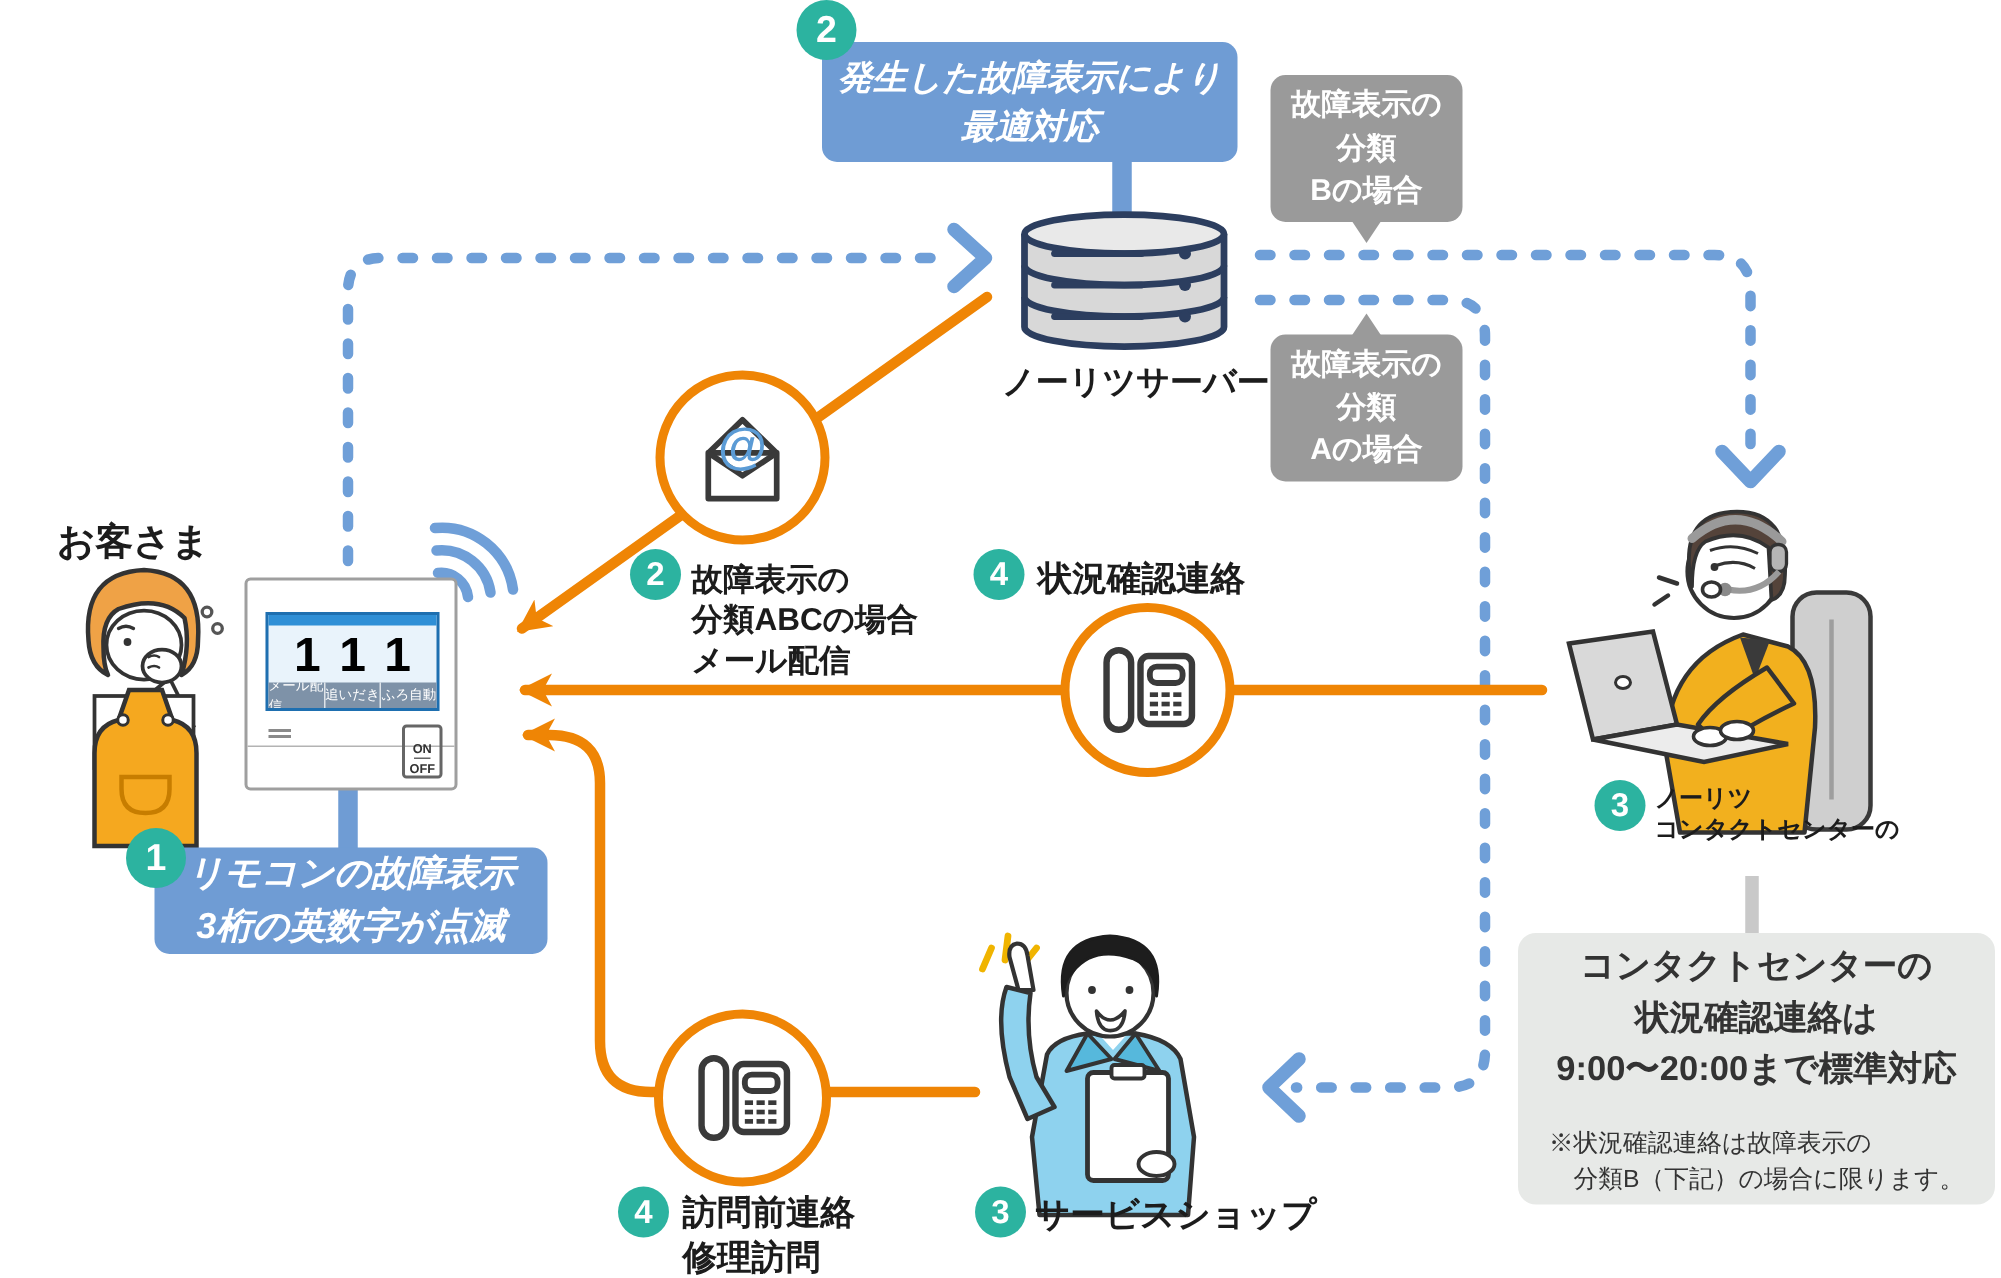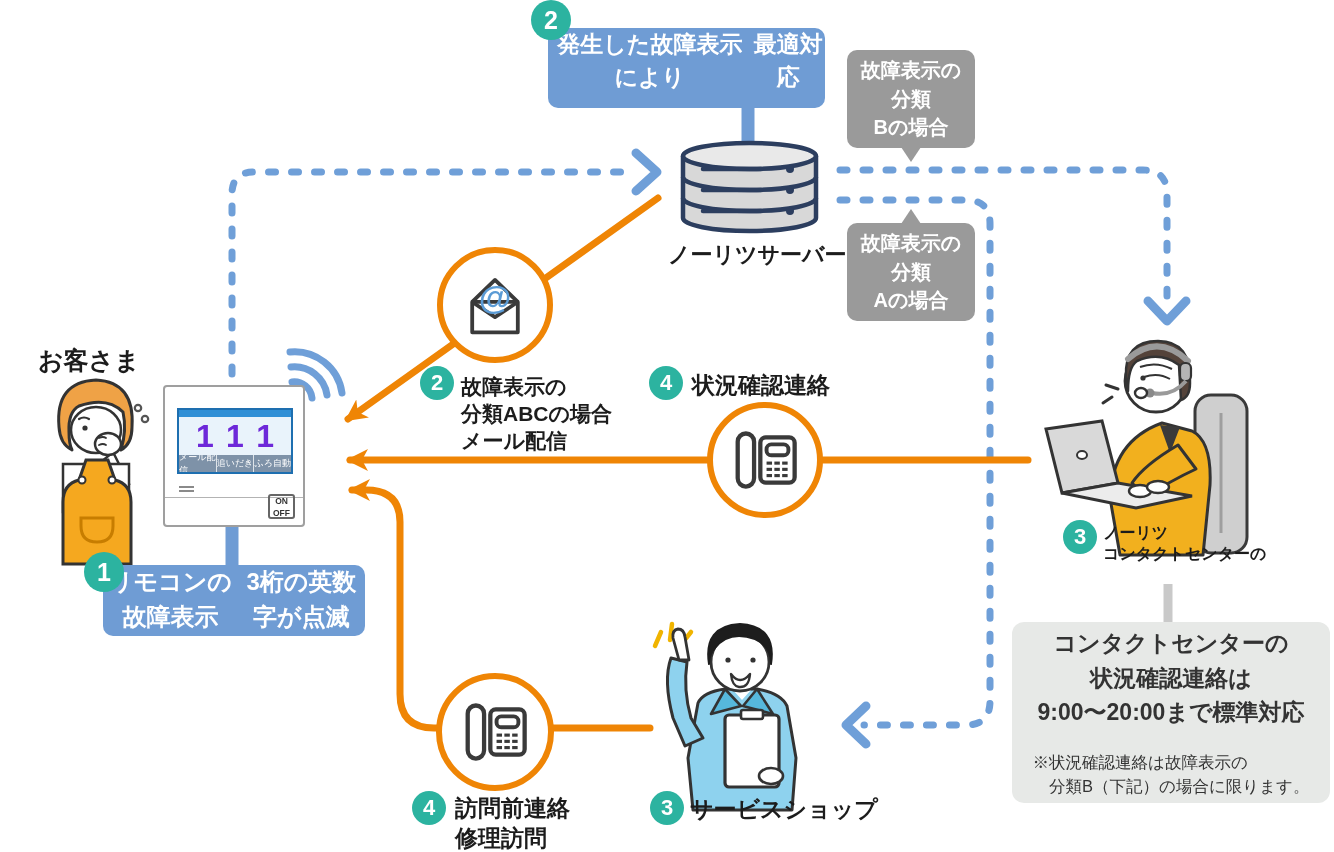--- a/index.html
+++ b/index.html
@@ -1,22 +1,22 @@
 <!DOCTYPE html>
 <html><head>
 <meta charset="utf-8">
 <style>
   * { margin:0; padding:0; box-sizing:border-box; }
   body { font-family: "Liberation Sans", sans-serif; background:#fff; }
   #stage { position:relative; width:1334px; height:852px; background:#ffffff; overflow:hidden; }
   .abs { position:absolute; }
   svg.layer { position:absolute; left:0; top:0; width:1334px; height:852px; z-index:1; }
   .blue-box { background:#6f9cd4; color:#fff; border-radius:10px; font-weight:bold;
-              text-align:center; display:flex; flex-direction:row; justify-content:center;
-              font-size:24px; line-height:1.45; z-index:2; }
+              text-align:center; display:flex; flex-direction:column; justify-content:center;
+              font-size:24px; line-height:1.45; z-index:2;font-style:italic; }
   .badge { background:#2cb3a0; color:#fff; border-radius:50%; display:flex; align-items:center;
            justify-content:center; font-weight:bold; z-index:3; }
   .badge.lg { width:40px; height:40px; font-size:25px; }
   .badge.sm { width:34px; height:34px; font-size:22px; }
   .gray-callout { background:#9a9a9a; color:#fff; border-radius:10px; font-weight:bold;
                   text-align:center; display:flex; flex-direction:column; justify-content:center;
                   font-size:20px; line-height:1.42; z-index:2; }
   .gray-callout.pt-down::after { content:""; position:absolute; left:50%; bottom:-14px; margin-left:-10px;
                   border-left:10px solid transparent; border-right:10px solid transparent;
                   border-top:15px solid #9a9a9a; }
@@ -31,31 +31,31 @@
               color:#333; }
   .note-box .main { font-size:23px; font-weight:bold; line-height:1.5; text-align:center; }
   .note-box .fine { font-size:16.5px; line-height:1.5; margin-top:20px; text-align:left; }
   
   #remote { position:absolute; left:163px; top:385px; width:142px; height:142px; background:#fff;
             border:2px solid #9f9f9f; border-radius:4px; z-index:2; }
   #remote .screen { position:absolute; left:12px; top:21px; width:116px; height:66px;
             border:2px solid #1e6fb0; display:flex; flex-direction:column; background:#e9f3fb; }
   #remote .strip { height:7px; background:#2f8fd6; }
   #remote .digits { flex:1; display:flex; align-items:center; justify-content:center;
-            color:#6d28d9; font-size:32px; font-weight:bold; letter-spacing:14px; padding-left:14px; }
+            color:#000000; font-size:32px; font-weight:bold; letter-spacing:14px; padding-left:14px; }
   #remote .btnrow { height:17px; display:flex; background:#7e92a8; }
   #remote .btnrow div { flex:1; color:#fff; font-size:9px; display:flex; align-items:center;
             justify-content:center; border-right:1px solid rgba(255,255,255,.75); overflow:hidden; }
   #remote .btnrow div:last-child { border-right:none; }
   #remote .hamburger { position:absolute; left:14px; top:99px; width:15px; }
   #remote .hamburger i { display:block; height:2px; background:#8a8a8a; margin-bottom:2px; }
   #remote .divider { position:absolute; left:0; top:110px; width:100%; height:1px; background:#b3b3b3; }
-  #remote .onoff { position:absolute; right:8px; bottom:6px; width:27px; height:25px;
+  #remote .onoff { position:absolute; right:8px; bottom:6px; width:27px; height:36px;
             border:2px solid #666; border-radius:3px; display:flex; flex-direction:column;
-            align-items:center; justify-content:space-between; font-size:8.5px; font-weight:bold; color:#333; }
+            align-items:center; justify-content:flex-end; font-size:8.5px; font-weight:bold; color:#333; }
   #remote .onoff i { display:block; width:11px; height:1px; background:#666; margin:1px 0; }
 </style>
 </head>
 <body>
 
 <div id="stage">
 
   <svg class="layer" viewBox="0 0 1334 852">
     <defs>
       <marker id="arrowO" markerUnits="userSpaceOnUse" markerWidth="34" markerHeight="30" refX="18" refY="11" orient="auto">

